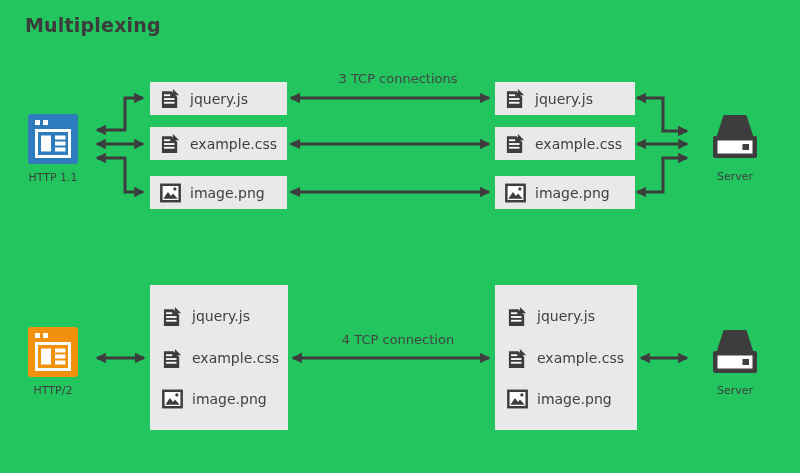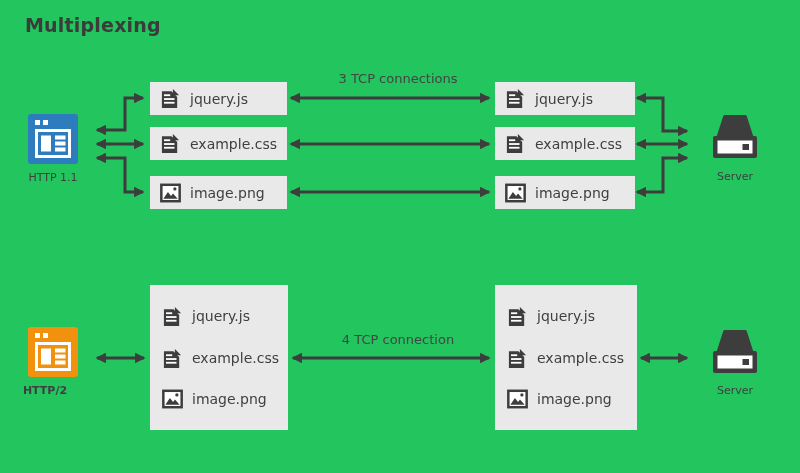--- a/index.html
+++ b/index.html
@@ -166,21 +166,21 @@
   <svg class="client-icon bottom" viewBox="0 0 50 50">
     <rect x="0" y="0" width="50" height="50" rx="3" fill="#f1910e"></rect>
     <rect x="7" y="6" width="5" height="5" fill="#ffffff"></rect>
     <rect x="15" y="6" width="5" height="5" fill="#ffffff"></rect>
     <rect x="8.5" y="16.5" width="33" height="26" fill="none" stroke="#ffffff" stroke-width="3"></rect>
     <rect x="13" y="21.5" width="10" height="16" fill="#ffffff"></rect>
     <rect x="27" y="21.5" width="10.5" height="4" fill="#ffffff"></rect>
     <rect x="27" y="27.5" width="10.5" height="4" fill="#ffffff"></rect>
     <rect x="27" y="33.5" width="10.5" height="4" fill="#ffffff"></rect>
   </svg>
-  <div class="icon-label" style="left:0; top:384px;font-weight:bold;">HTTP/2</div>
+  <div class="icon-label" style="left:8px; top:384px;">HTTP/2</div>
 
   <div class="big-box left">
     <div class="file-row">
       <svg class="fi" width="21" height="21" viewBox="0 0 22 22">
         <path d="M13.5 1 l6.5 6.5 h-6.5 z" fill="#3d3d3d"></path>
         <path d="M2 3.5 h10 l6 6 v11.5 h-16 z" fill="#3d3d3d"></path>
         <rect x="4.2" y="6.6" width="6.5" height="1.9" fill="#ffffff"></rect>
         <rect x="4.2" y="10.6" width="11" height="1.9" fill="#ffffff"></rect>
         <rect x="4.2" y="14.5" width="11" height="1.9" fill="#ffffff"></rect>
       </svg>

